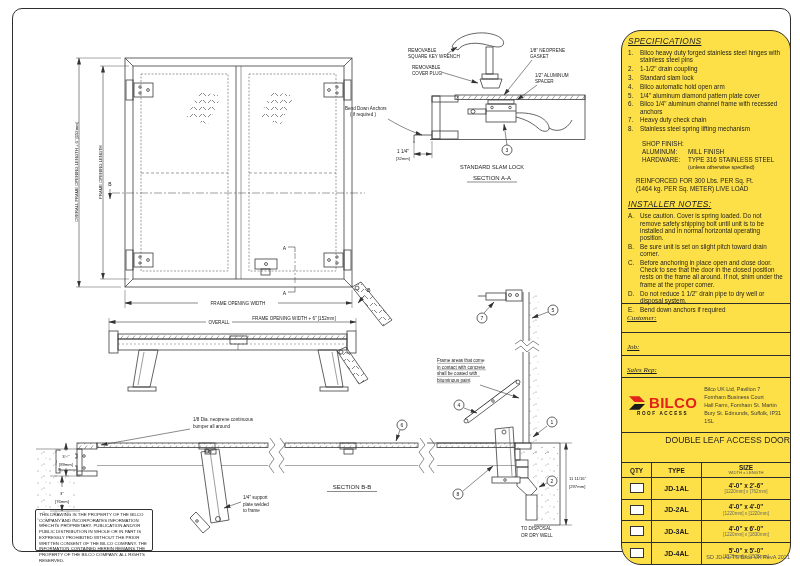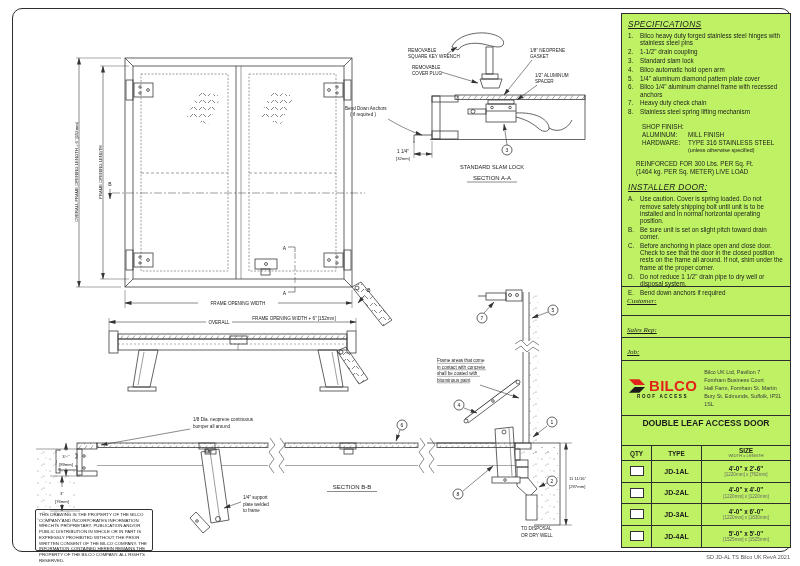--- a/index.html
+++ b/index.html
@@ -6,42 +6,42 @@
   body{width:800px;height:566px;background:#fff;position:relative;overflow:hidden;
        font-family:"Liberation Sans",sans-serif;color:#1c1c1c;}
   .sheet{position:absolute;left:12px;top:8px;width:779px;height:544px;
          border:1.5px solid #2e2e2e;border-radius:10px;box-sizing:border-box;}
   svg.draw{position:absolute;left:0;top:0;width:800px;height:566px;}
   svg text{font-family:"Liberation Sans",sans-serif;fill:#1c1c1c;stroke:none;}
   .t42{font-size:4.2px}.t46{font-size:4.6px}.t5{font-size:5px}.t56{font-size:5.6px}.t6{font-size:6px}
   .dim{stroke-width:.6}.ext{stroke-width:.45}
   .bal{fill:#fff;stroke:#3c3c3c;stroke-width:.8}
 
-  .panel{position:absolute;left:621px;top:13px;width:170px;height:535px;border:1px solid #2e2e2e;
-         border-radius:0;background:#bef264;display:flex;flex-direction:column;overflow:hidden;box-sizing:border-box;}
+  .panel{position:absolute;left:621px;top:30px;width:170px;height:535px;border:1px solid #2e2e2e;
+         border-radius:20px;background:#fde047;display:flex;flex-direction:column;overflow:hidden;box-sizing:border-box;}
   .sec{border-bottom:1px solid #2e2e2e;box-sizing:border-box;flex:none;}
   .sec:last-child{border-bottom:none;}
   .specs{padding:4px 6px 2px 6px;height:273px;}
   .cad-head{font-style:italic;font-size:8.4px;text-decoration:underline;margin:1px 0 3px 0;letter-spacing:.3px;}
   .li{display:flex;gap:3px;font-size:6.3px;line-height:1.15;margin-bottom:1.6px;}
   .li .num{flex:none;width:9px;}
   .shop{margin:7px 0 0 14px;font-size:6.3px;line-height:1.3;}
   .shop-row{display:grid;grid-template-columns:46px auto;}
   .shop-note{margin-left:46px;font-size:5.4px;}
   .reinf{margin:6px 0 6px 8px;font-size:6.3px;line-height:1.3;}
   .field{padding:2px 5px;}
   .f-customer{height:29px}.f-po{height:24px}.f-job{height:23px}.f-sales{height:22px}
   .blk-label{font-family:"Liberation Serif",serif;font-style:italic;font-size:7px;text-decoration:underline;}
   .logo-sec{height:55px;display:flex;align-items:center;gap:7px;padding:4px 6px;}
   .brand{display:flex;flex-direction:column;align-items:center;flex:none;}
   .brand-row{display:flex;align-items:center;gap:3px;}
   .bilco{color:#e2231a;font-weight:bold;font-size:15px;letter-spacing:.3px;}
   .roof{font-size:4.6px;font-weight:bold;letter-spacing:1.6px;color:#111;}
   .addr{font-size:5.4px;line-height:1.5;color:#3a3a3a;}
-  .title-sec{height:30px;text-align:center;font-weight:bold;font-size:8.6px;line-height:1.35;padding-top:2px;}
+  .title-sec{height:30px;text-align:right;font-weight:normal;font-size:8.6px;line-height:1.35;padding-top:2px;}
   .table-sec{flex:1;display:flex;flex-direction:column;}
   .tbl{display:grid;grid-template-columns:30px 50px 1fr;grid-template-rows:15px repeat(4,1fr);flex:1;}
   .tc{border-right:1px solid #2e2e2e;border-bottom:1px solid #2e2e2e;display:flex;flex-direction:column;
       align-items:center;justify-content:center;text-align:center;}
   .tc.last{border-right:none;}
   .tc.bot{border-bottom:none;}
   .th{font-weight:bold;font-size:6.4px;}
   .th-sub{font-size:4.2px;color:#555;font-weight:normal;line-height:1;}
   .cb{width:12px;height:8px;border:1px solid #333;background:#fff;}
   .ttype{font-weight:bold;font-size:7px;}
@@ -430,21 +430,21 @@
           <span>TYPE 316 STAINLESS STEEL</span>
         </div>
       <div class="shop-note">(unless otherwise specified)</div>
     </div>
 
     <div class="reinf">
       <div>REINFORCED FOR 300 Lbs. PER Sq. Ft.</div>
       <div>(1464 kg. PER Sq. METER) LIVE LOAD</div>
     </div>
 
-    <div class="cad-head">INSTALLER DOOR:</div>
+    <div class="cad-head">INSTALLER NOTES:</div>
     <div class="li">
         <span class="num">A.</span>
         <span>Use caution. Cover is spring loaded. Do not remove safety shipping bolt until unit is to be installed and in normal horizontal operating position.</span>
       </div>
     <div class="li">
         <span class="num">B.</span>
         <span>Be sure unit is set on slight pitch toward drain corner.</span>
       </div>
     <div class="li">
         <span class="num">C.</span>
@@ -456,25 +456,25 @@
       </div>
     <div class="li">
         <span class="num">E.</span>
         <span>Bend down anchors if required</span>
       </div>
   </div>
 
   <div class="sec field f-customer">
     <span class="blk-label">Customer:</span>
   </div>
+  <div class="sec field f-job">
+    <span class="blk-label">Job:</span>
+  </div>
   <div class="sec field f-sales">
     <span class="blk-label">Sales Rep:</span>
-  </div>
-  <div class="sec field f-job">
-    <span class="blk-label">Job:</span>
   </div>
 
   <div class="sec logo-sec">
     <div class="brand">
       <div class="brand-row">
         <svg width="18" height="16" viewBox="0 0 19 16">
           <polygon points="1,1 12,1 18,7 7,7" fill="#e2231a"></polygon>
           <polygon points="7,9 18,9 12,15 1,15" fill="#1a1a1a"></polygon>
         </svg>
         <span class="bilco">BILCO</span>

